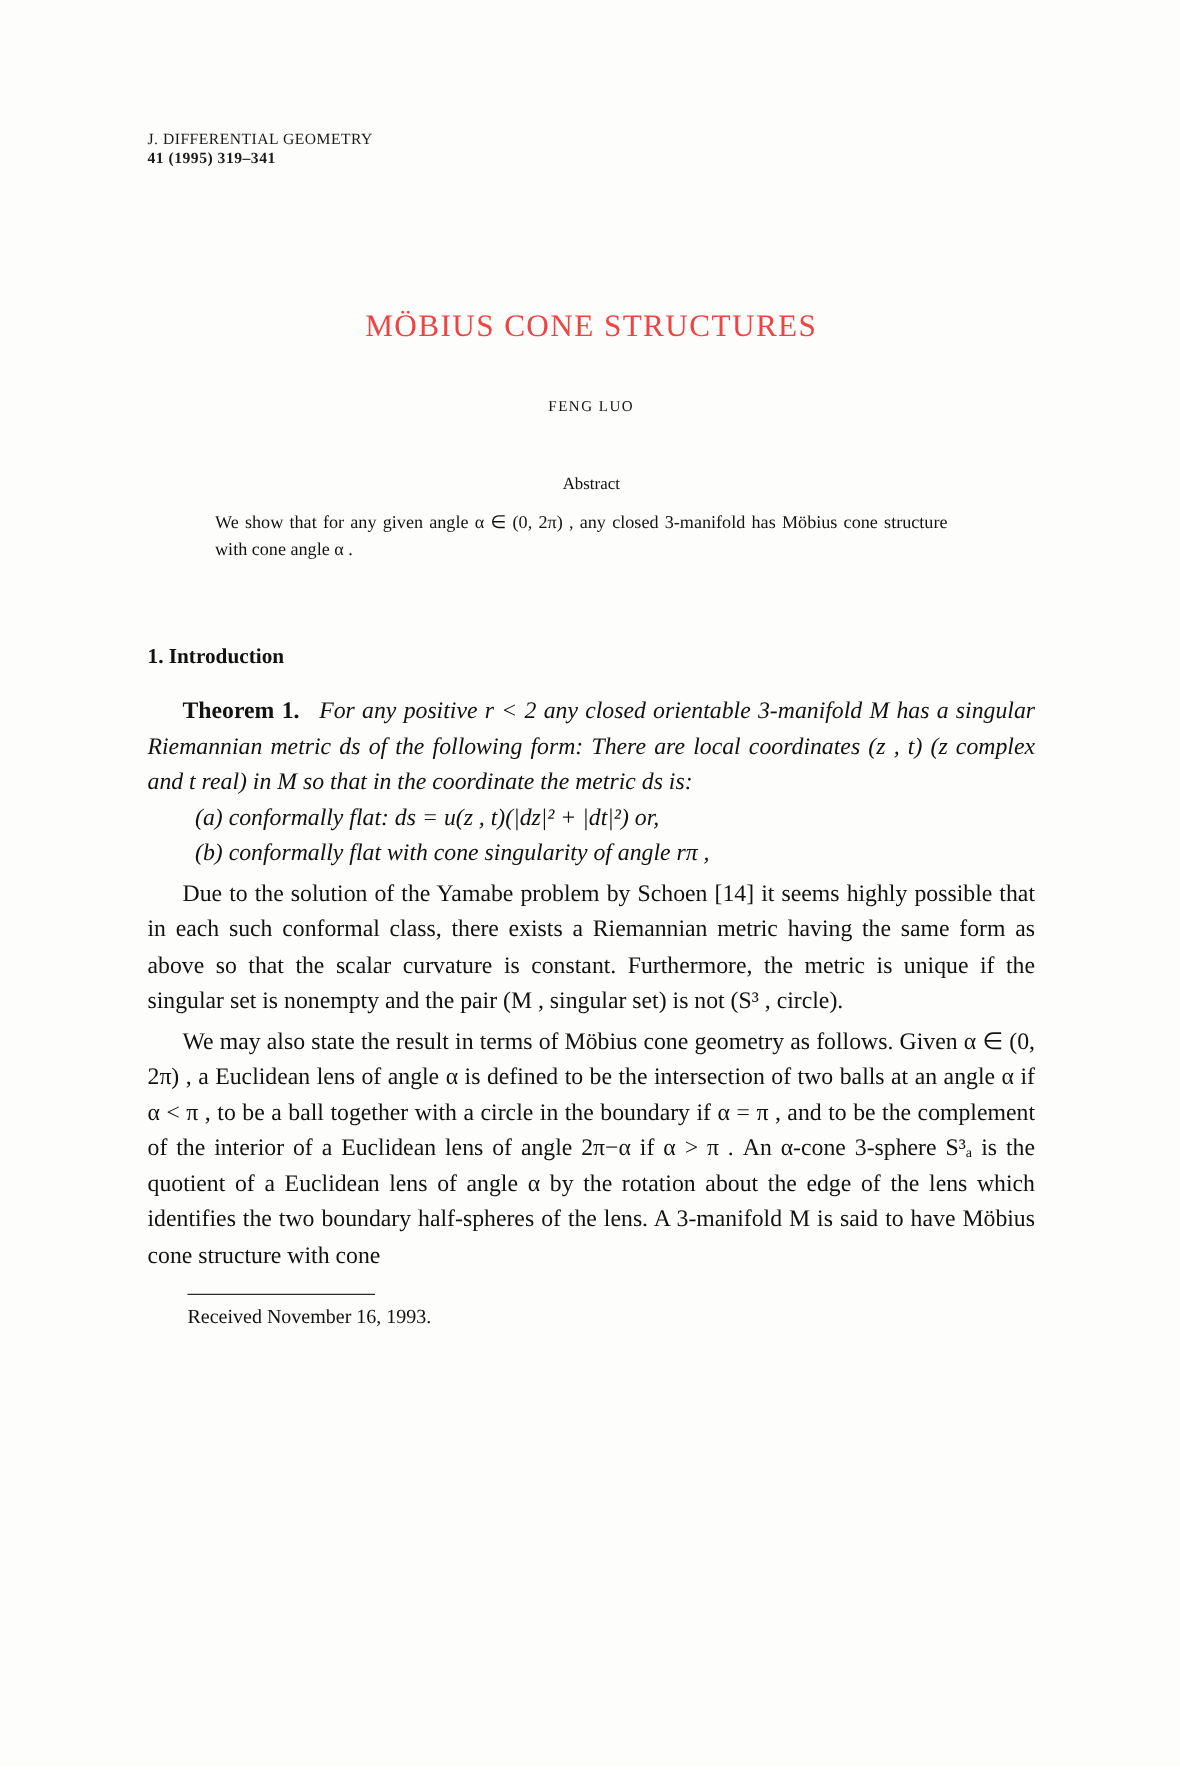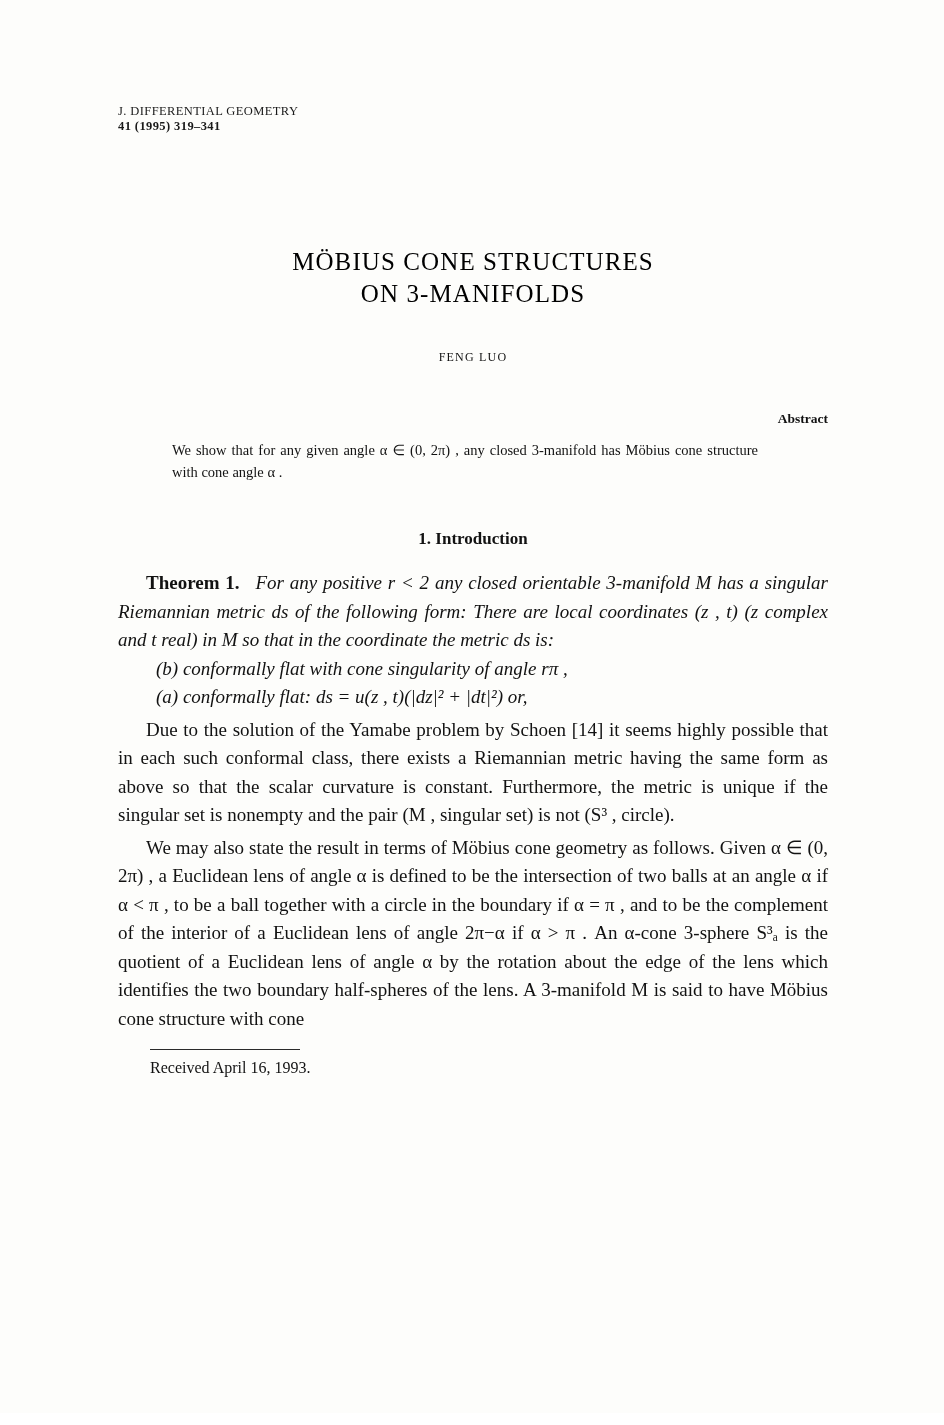--- a/index.html
+++ b/index.html
@@ -37,49 +37,49 @@
     color: #1a1a1a;
   }
   .journal-line .l2 { font-weight: bold; font-size: 12.5px; }
 
   .title {
     margin-top: 112px;
     text-align: center;
     font-size: 25px;
     letter-spacing: 1.1px;
     line-height: 32px;
-    color: #000000;
+    color: #ef4444;
   }
   .title .l1, .title .l2 { display: block; }
 
   .author {
     margin-top: 40px;
     text-align: center;
     font-size: 12px;
     letter-spacing: 1.2px;
   }
 
   .abstract-head {
     margin-top: 46px;
-    text-align: right;
+    text-align: center;
     font-size: 13.5px;
-    font-weight: bold;
+    font-weight: normal;
   }
   .abstract-body {
     margin-top: 12px;
     margin-left: 54px;
     margin-right: 70px;
     font-size: 14.5px;
     line-height: 22px;
     text-align: justify;
   }
 
   .section-head {
-    margin-top: 46px;
-    text-align: center;
+    margin-top: 64px;
+    text-align: left;
     font-size: 17px;
     font-weight: bold;
   }
 
   .body {
     margin-top: 20px;
     font-size: 19px;
     line-height: 28.5px;
     text-align: justify;
   }
@@ -121,46 +121,45 @@
 <div class="page">
   <div class="content">
 
     <div class="journal-line">
       <div>J. DIFFERENTIAL GEOMETRY</div>
       <div class="l2">41 (1995) 319–341</div>
     </div>
 
     <div class="title">
       <span class="l1">MÖBIUS  CONE  STRUCTURES</span>
-      <span class="l2">ON  3-MANIFOLDS</span>
     </div>
 
     <div class="author">FENG LUO</div>
 
     <div class="abstract-head">Abstract</div>
     <div class="abstract-body">We show that for any given angle α ∈ (0, 2π) , any closed 3-manifold has Möbius cone structure with cone angle α .</div>
 
     <div class="section-head">1. Introduction</div>
 
     <div class="body">
 
 
       <p class="thm-line">
         <span class="bold">Theorem 1.</span>
         <span class="ital" style="margin-left:10px;">For any positive r &lt; 2 any closed orientable 3-manifold M has a singular Riemannian metric ds of the following form: There are local coordinates (z , t) (z complex and t real) in M so that in the coordinate the metric ds is:</span>
       </p>
 
+      <p class="list-item ital">(a) conformally flat: ds = u(z , t)(|dz|² + |dt|²) or,</p>
       <p class="list-item ital">(b) conformally flat with cone singularity of angle rπ ,</p>
-      <p class="list-item ital">(a) conformally flat: ds = u(z , t)(|dz|² + |dt|²) or,</p>
 
 
 
       <p class="indent" style="margin-top:4px;">Due to the solution of the Yamabe problem by Schoen [14] it seems highly possible that in each such conformal class, there exists a Riemannian metric having the same form as above so that the scalar curvature is constant. Furthermore, the metric is unique if the singular set is nonempty and the pair (M , singular set) is not (S³ , circle).</p>
 
       <p class="indent" style="margin-top:4px;">We may also state the result in terms of Möbius cone geometry as follows. Given α ∈ (0, 2π) , a Euclidean lens of angle α is defined to be the intersection of two balls at an angle α if α &lt; π , to be a ball together with a circle in the boundary if α = π , and to be the complement of the interior of a Euclidean lens of angle 2π−α if α &gt; π . An α-cone 3-sphere S³ₐ is the quotient of a Euclidean lens of angle α by the rotation about the edge of the lens which identifies the two boundary half-spheres of the lens. A 3-manifold M is said to have Möbius cone structure with cone</p>
 
     </div>
 
     <div class="footnote-rule"></div>
-    <div class="footnote">Received April 16, 1993.</div>
+    <div class="footnote">Received November 16, 1993.</div>
 
   </div>
 </div>
 
 </body></html>

